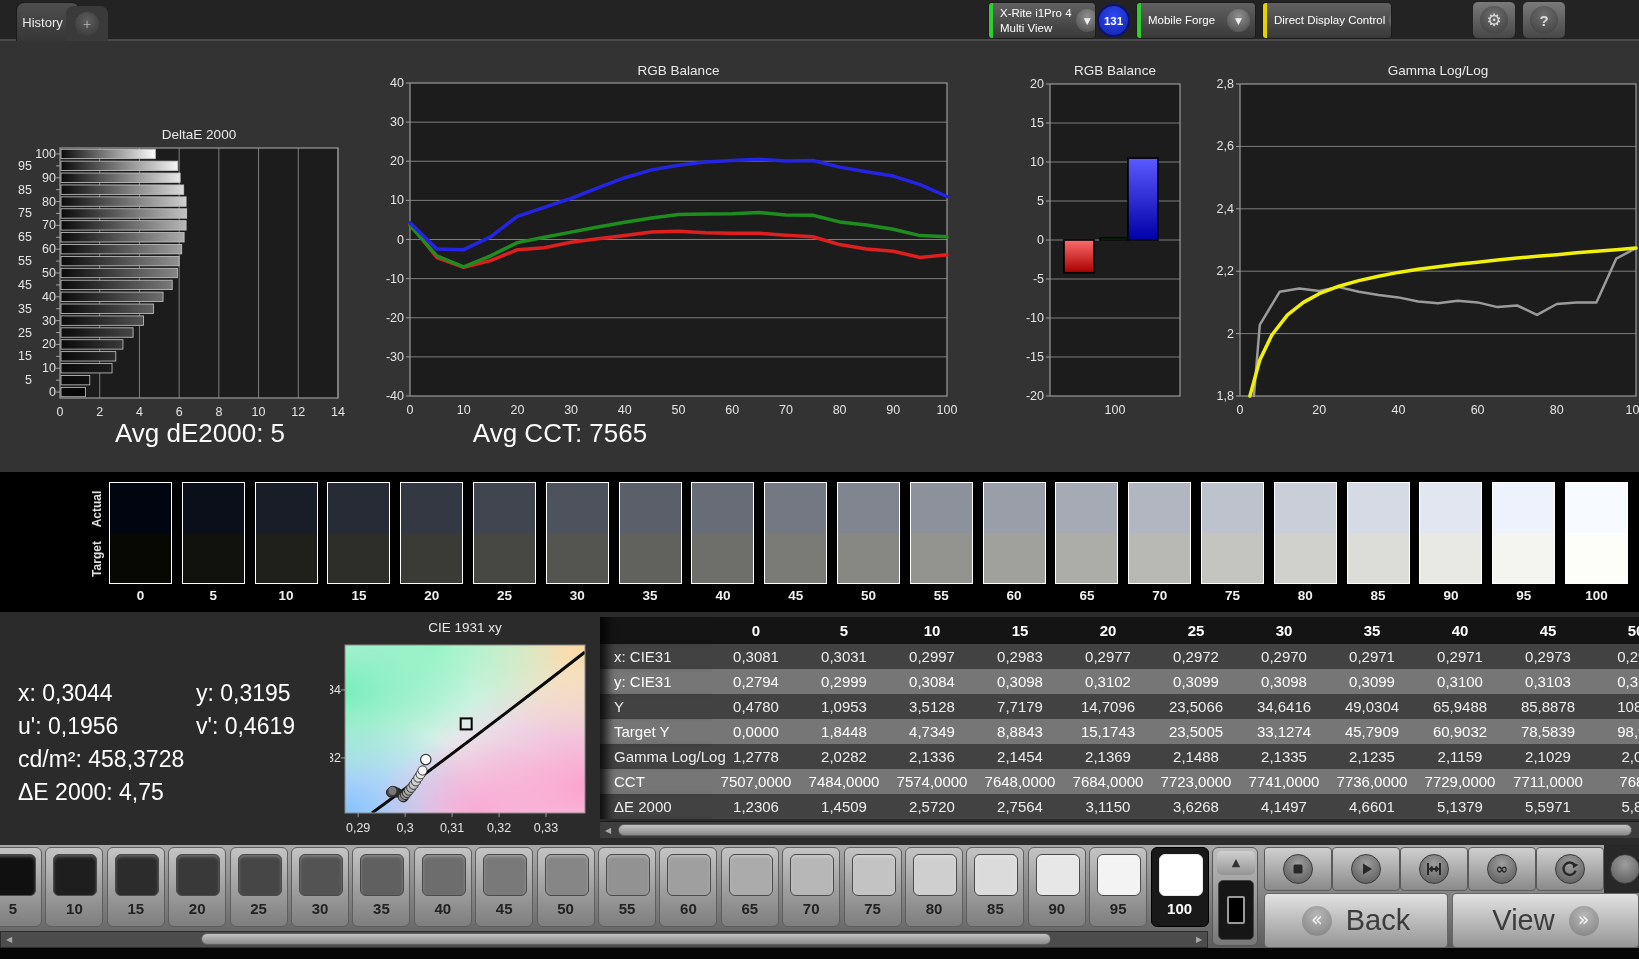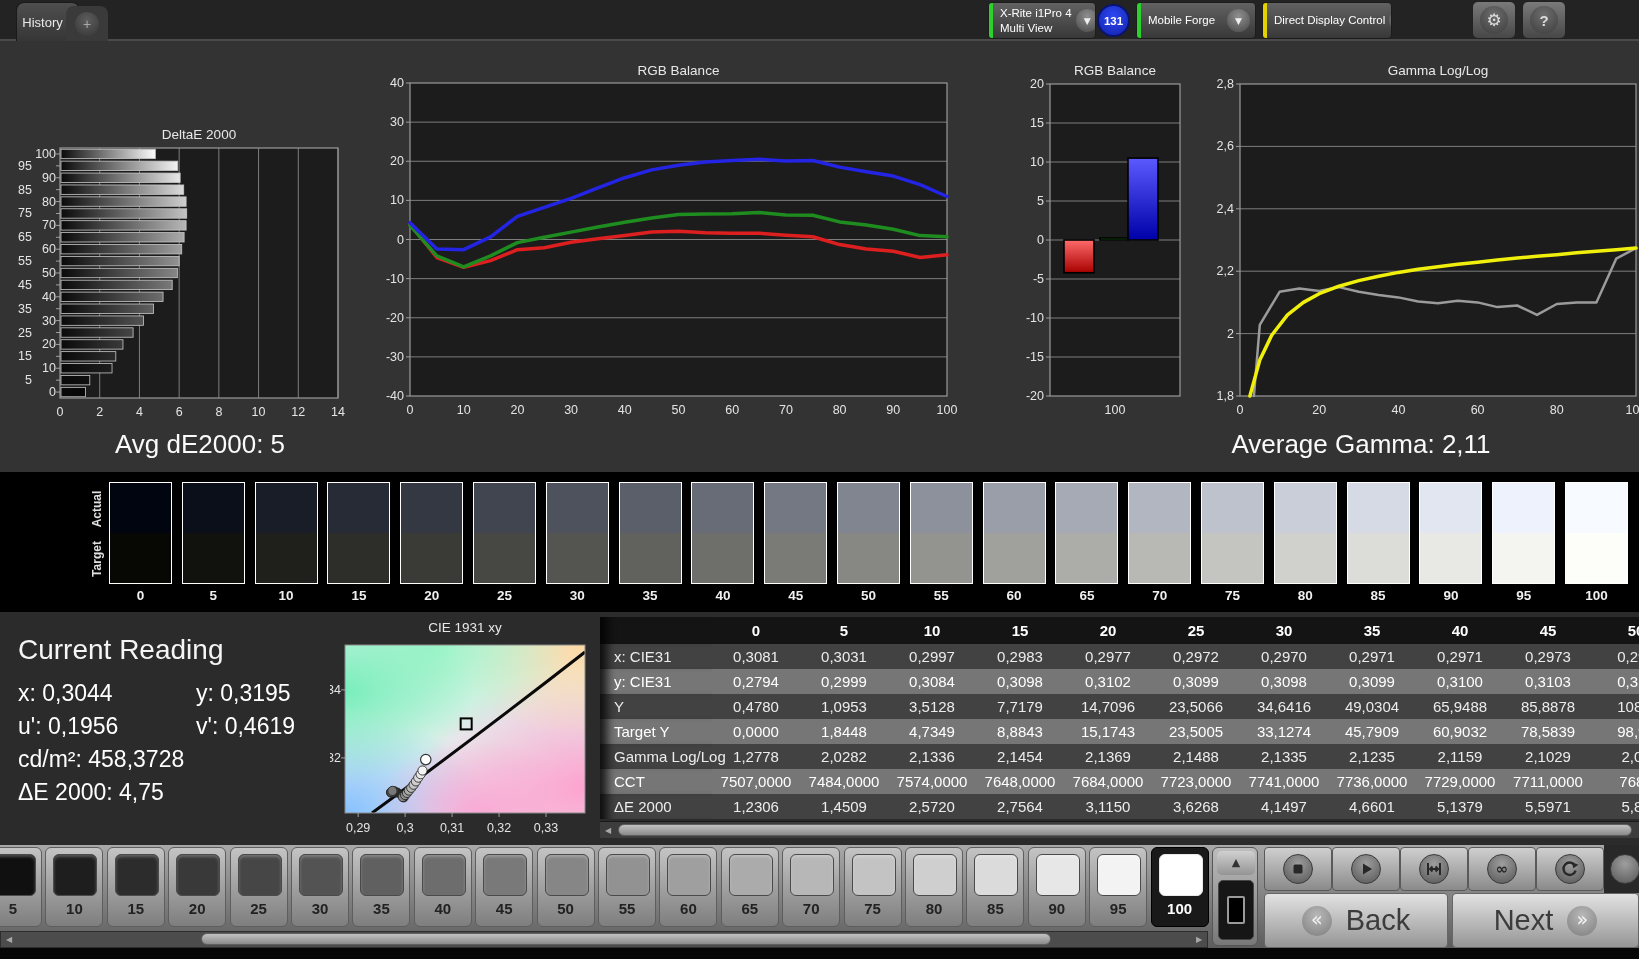--- a/index.html
+++ b/index.html
@@ -32,21 +32,21 @@
   .glyph{font-family:"DejaVu Sans",sans-serif}
 
   
   .charts{position:absolute;left:0;top:43px;width:1639px;height:429px;background:#333}
   .page-title{position:absolute;left:16px;top:14px;font-size:37px;font-weight:300;color:#f2f2ef;letter-spacing:.5px}
   svg.chart{position:absolute}
   #chart-deltae{left:8px;top:83px;width:348px;height:300px}
   #chart-rgbline{left:360px;top:19px;width:600px;height:362px}
   #chart-rgbbar{left:998px;top:19px;width:202px;height:362px}
   #chart-gamma{left:1178px;top:19px;width:461px;height:362px}
-  .summary{position:absolute;top:386px;color:#fafafa;font-size:26px;text-align:center;white-space:nowrap}
+  .summary{position:absolute;top:375px;color:#fafafa;font-size:26px;text-align:center;white-space:nowrap}
 
   
   .strip{position:absolute;left:0;top:472px;width:1639px;height:140px;background:#000}
   .vlabel{position:absolute;left:70px;width:54px;text-align:center;color:#e0e0e0;font-size:12px;font-weight:bold;
     transform:rotate(-90deg)}
   .swatch{position:absolute;top:10px;width:63px;height:102px;border:1px solid #fff}
   .swhalf{width:100%;height:50%}
   .swlabel{position:absolute;top:116px;width:63px;text-align:center;color:#f0f0f0;font-size:13.5px;font-weight:bold}
 
   
@@ -428,21 +428,21 @@
         <text x="141.2" y="352" text-anchor="middle" font-size="12.5" fill="#e4e4e4" font-family="Liberation Sans, sans-serif" font-weight="normal">20</text>
         <text x="220.4" y="352" text-anchor="middle" font-size="12.5" fill="#e4e4e4" font-family="Liberation Sans, sans-serif" font-weight="normal">40</text>
         <text x="299.6" y="352" text-anchor="middle" font-size="12.5" fill="#e4e4e4" font-family="Liberation Sans, sans-serif" font-weight="normal">60</text>
         <text x="378.8" y="352" text-anchor="middle" font-size="12.5" fill="#e4e4e4" font-family="Liberation Sans, sans-serif" font-weight="normal">80</text>
         <text x="458" y="352" text-anchor="middle" font-size="12.5" fill="#e4e4e4" font-family="Liberation Sans, sans-serif" font-weight="normal">100</text>
         <polyline points="75.9,334.0 81.8,262.9 101.6,229.8 121.4,226.4 141.2,228.9 161.0,225.1 180.8,229.8 200.6,232.9 220.4,235.4 240.2,239.5 260.0,241.3 279.8,238.8 299.6,240.4 319.4,245.1 339.2,243.5 359.0,252.9 378.8,242.0 398.6,240.4 418.4,240.4 438.2,196.7 458.0,186.1" fill="none" stroke="#9b9b9b" stroke-width="2.5" stroke-linejoin="round" stroke-linecap="round"></polyline>
         <polyline points="71.9,334.0 81.8,298.1 93.7,273.2 109.5,252.9 125.4,240.4 141.2,231.7 161.0,224.2 180.8,218.6 200.6,214.2 220.4,210.4 240.2,207.3 260.0,204.8 279.8,202.3 299.6,200.2 319.4,198.0 339.2,196.1 359.0,194.2 378.8,192.7 398.6,190.8 418.4,189.2 438.2,187.7 458.0,186.1" fill="none" stroke="#f0f00c" stroke-width="3.5" stroke-linejoin="round" stroke-linecap="round"></polyline>
         <text x="260" y="13" text-anchor="middle" font-size="13.5" fill="#e8e8e8" font-family="Liberation Sans, sans-serif" font-weight="normal">Gamma Log/Log</text>
       </svg>
     <div class="summary" style="left:55px;width:290px">Avg dE2000: 5</div>
-    <div class="summary" style="left:1196px;width:330px">Average Gamma: 2,11</div>
+    <div class="summary" style="left:415px;width:290px">Avg CCT: 7565</div>
   </div>
 
   <div class="strip" id="strip">
     <div class="vlabel" style="top:30px">Actual</div>
     <div class="vlabel" style="top:80px">Target</div>
   <div class="swatch" style="left: 109px;">
         <div class="swhalf" style="background: rgb(1, 5, 16);"></div>
         <div class="swhalf" style="background: rgb(7, 7, 4);"></div>
       </div>
       <div class="swlabel" style="left: 109px;">0</div>
@@ -542,21 +542,20 @@
       </div>
       <div class="swlabel" style="left: 1492.2px;">95</div>
       <div class="swatch" style="left: 1565px;">
         <div class="swhalf" style="background: rgb(247, 251, 255);"></div>
         <div class="swhalf" style="background: rgb(253, 253, 250);"></div>
       </div>
       <div class="swlabel" style="left: 1565px;">100</div>
     </div>
 
   <div class="bottom">
-    <div class="cr-title">Current Reading</div>
     <div class="cr-line" style="left:18px;top:68px">x: 0,3044</div>
     <div class="cr-line" style="left:196px;top:68px">y: 0,3195</div>
     <div class="cr-line" style="left:18px;top:101px">u': 0,1956</div>
     <div class="cr-line" style="left:196px;top:101px">v': 0,4619</div>
     <div class="cr-line" style="left:18px;top:134px">cd/m²: 458,3728</div>
     <div class="cr-line" style="left:18px;top:167px">ΔE 2000: 4,75</div>
 
     <div class="cie-bg"></div>
     <svg id="chart-cie" class="chart">
         <defs>
@@ -876,19 +875,19 @@
     </div>
     <div class="corner">
       <div class="pbcircle"></div>
     </div>
 
     <div class="navbtn" style="left:1264px;width:184px">
       <span class="navchev glyph">«</span>
       <span>Back</span>
     </div>
     <div class="navbtn" style="left:1452px;width:187px">
-      <span>Next</span>
+      <span>View</span>
       <span class="navchev glyph">»</span>
     </div>
   </div>
 
   <div class="footer"></div>
 </div>
 
 </body></html>

